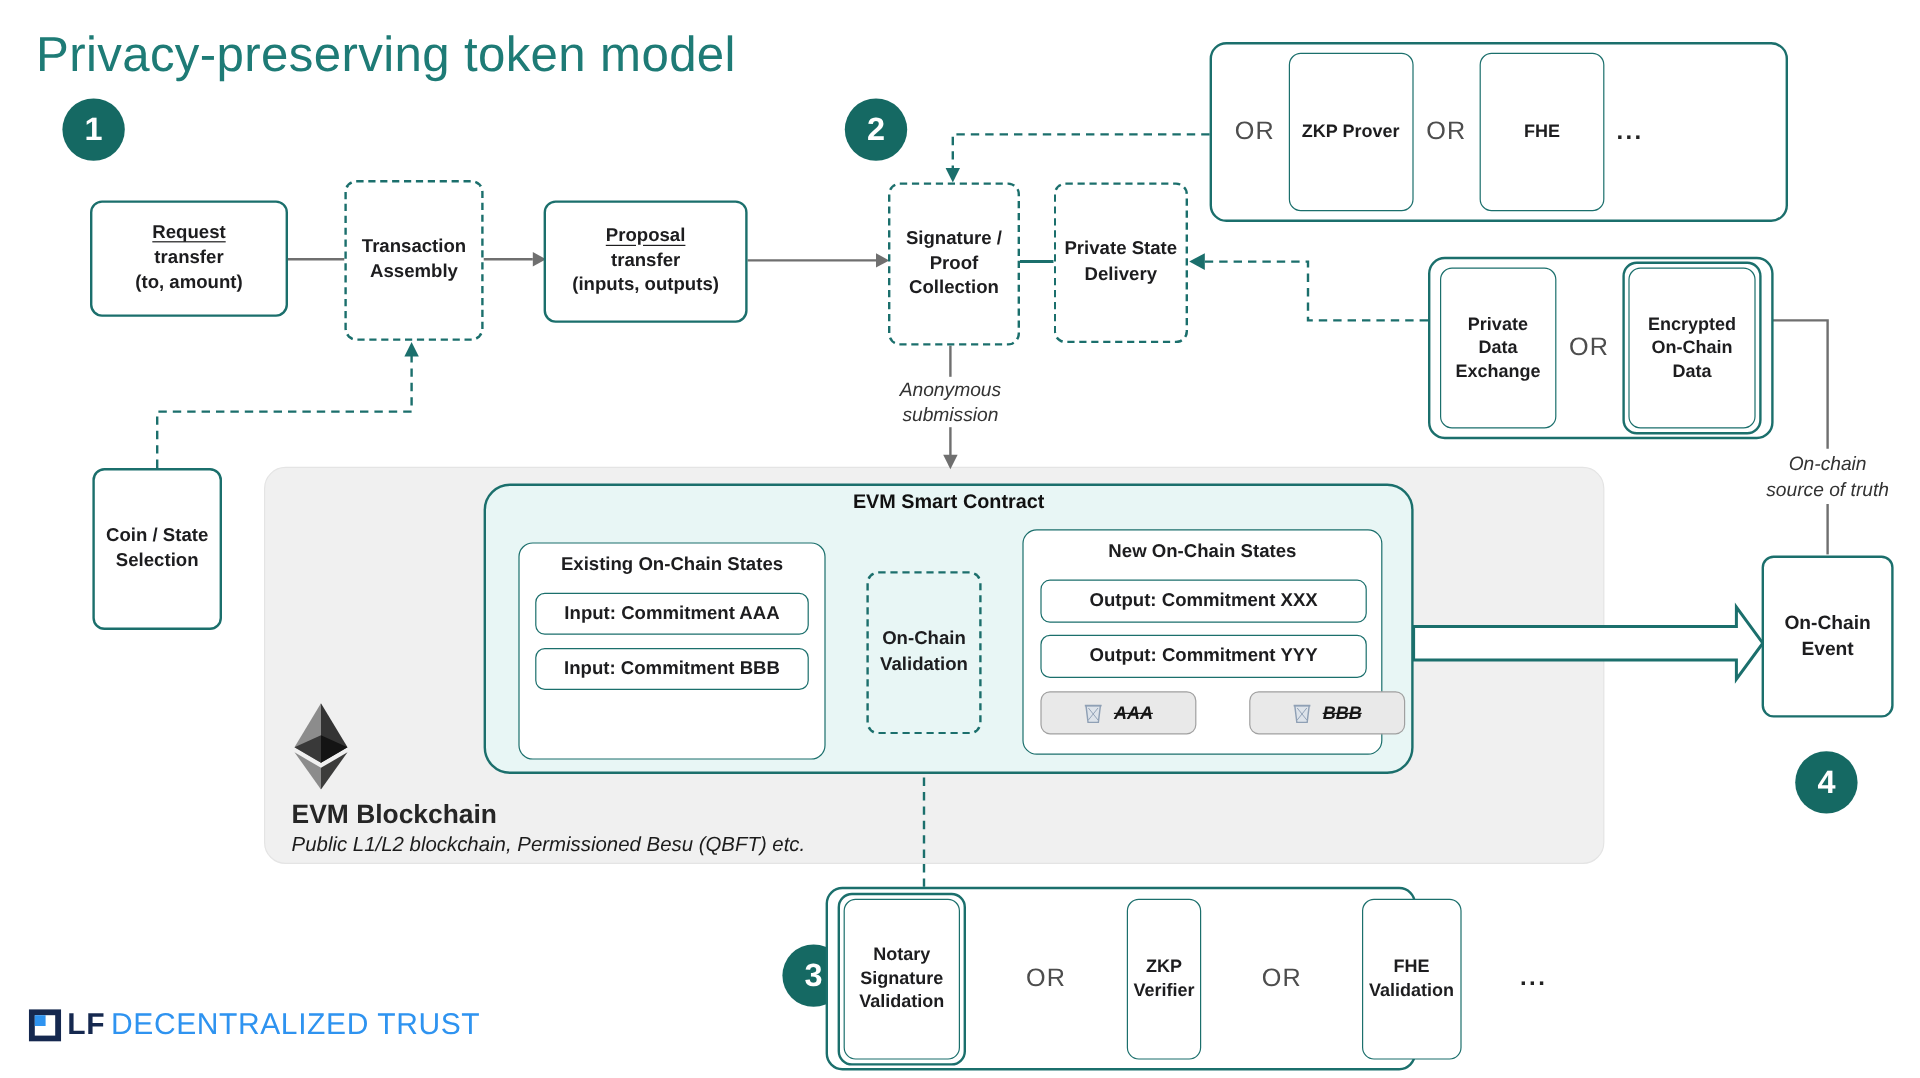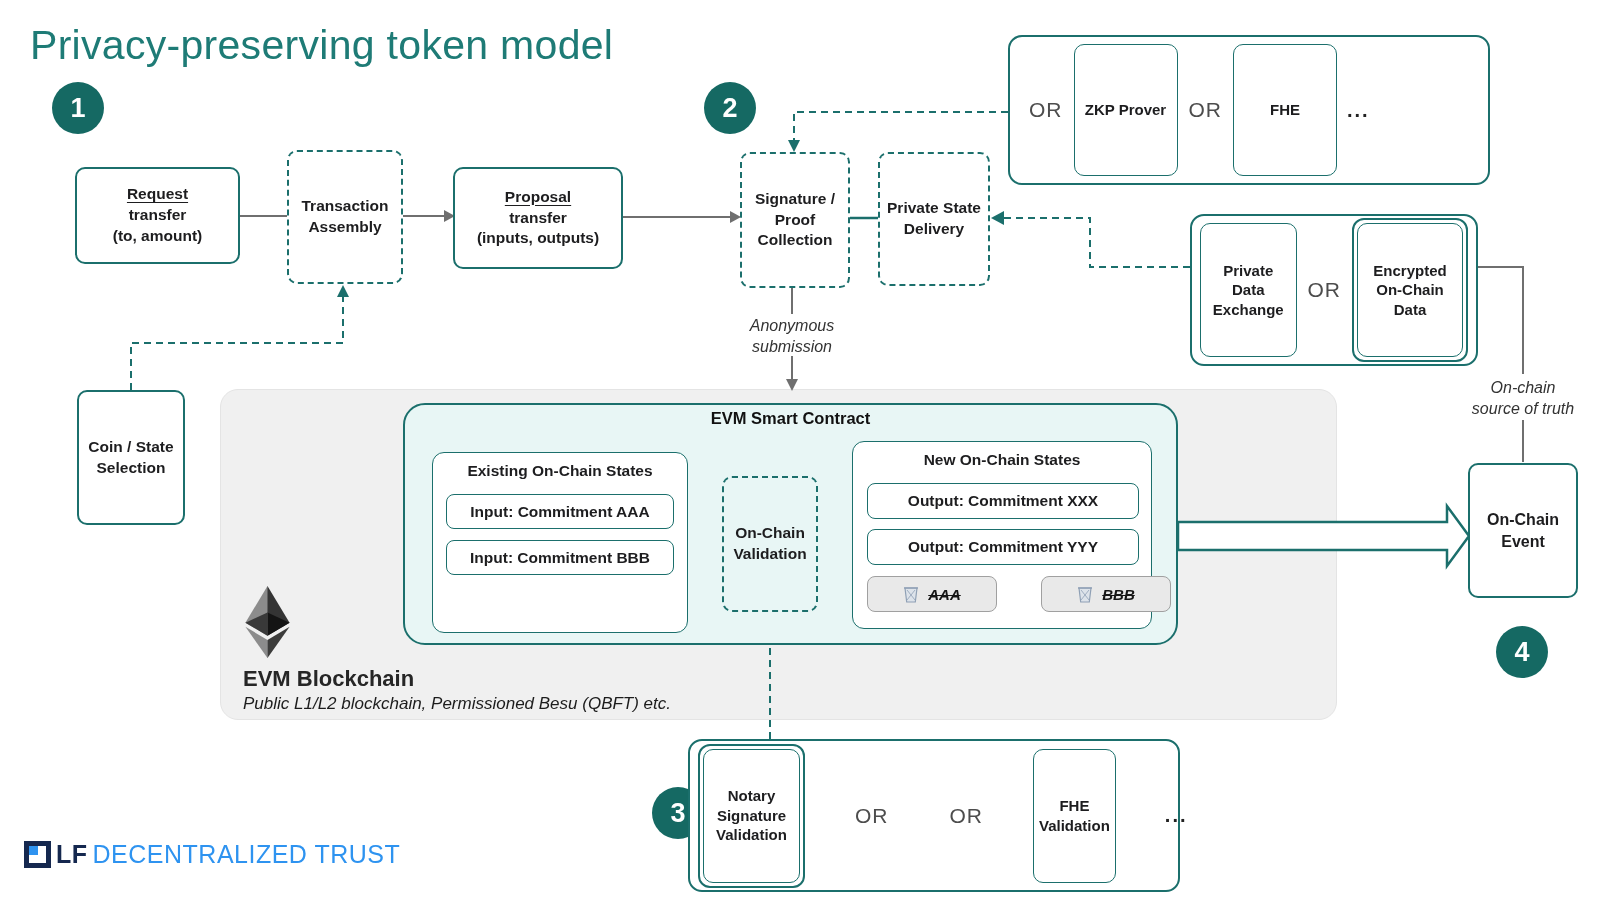--- a/index.html
+++ b/index.html
@@ -229,20 +229,23 @@
     <span>On-Chain Event</span>
   </div>
 
   <div class="abs group g-bot" style="left:688px;top:739px;width:492px;height:153px;gap:39px;">
     <div class="gsel">
       <div class="gitem">
         <span>Notary Signature Validation</span>
       </div>
     </div>
     <span class="or">OR</span>
+    <div class="gitem">
+      <span>ZKP Verifier</span>
+    </div>
     <span class="or">OR</span>
     <div class="gitem">
       <span>FHE Validation</span>
     </div>
     <span class="dots">...</span>
   </div>
 
   <div class="abs logo">
     <svg width="27" height="27" viewBox="0 0 27 27">
       <rect x="2.5" y="2.5" width="22" height="22" fill="none" stroke="#15284f" stroke-width="5"></rect>

